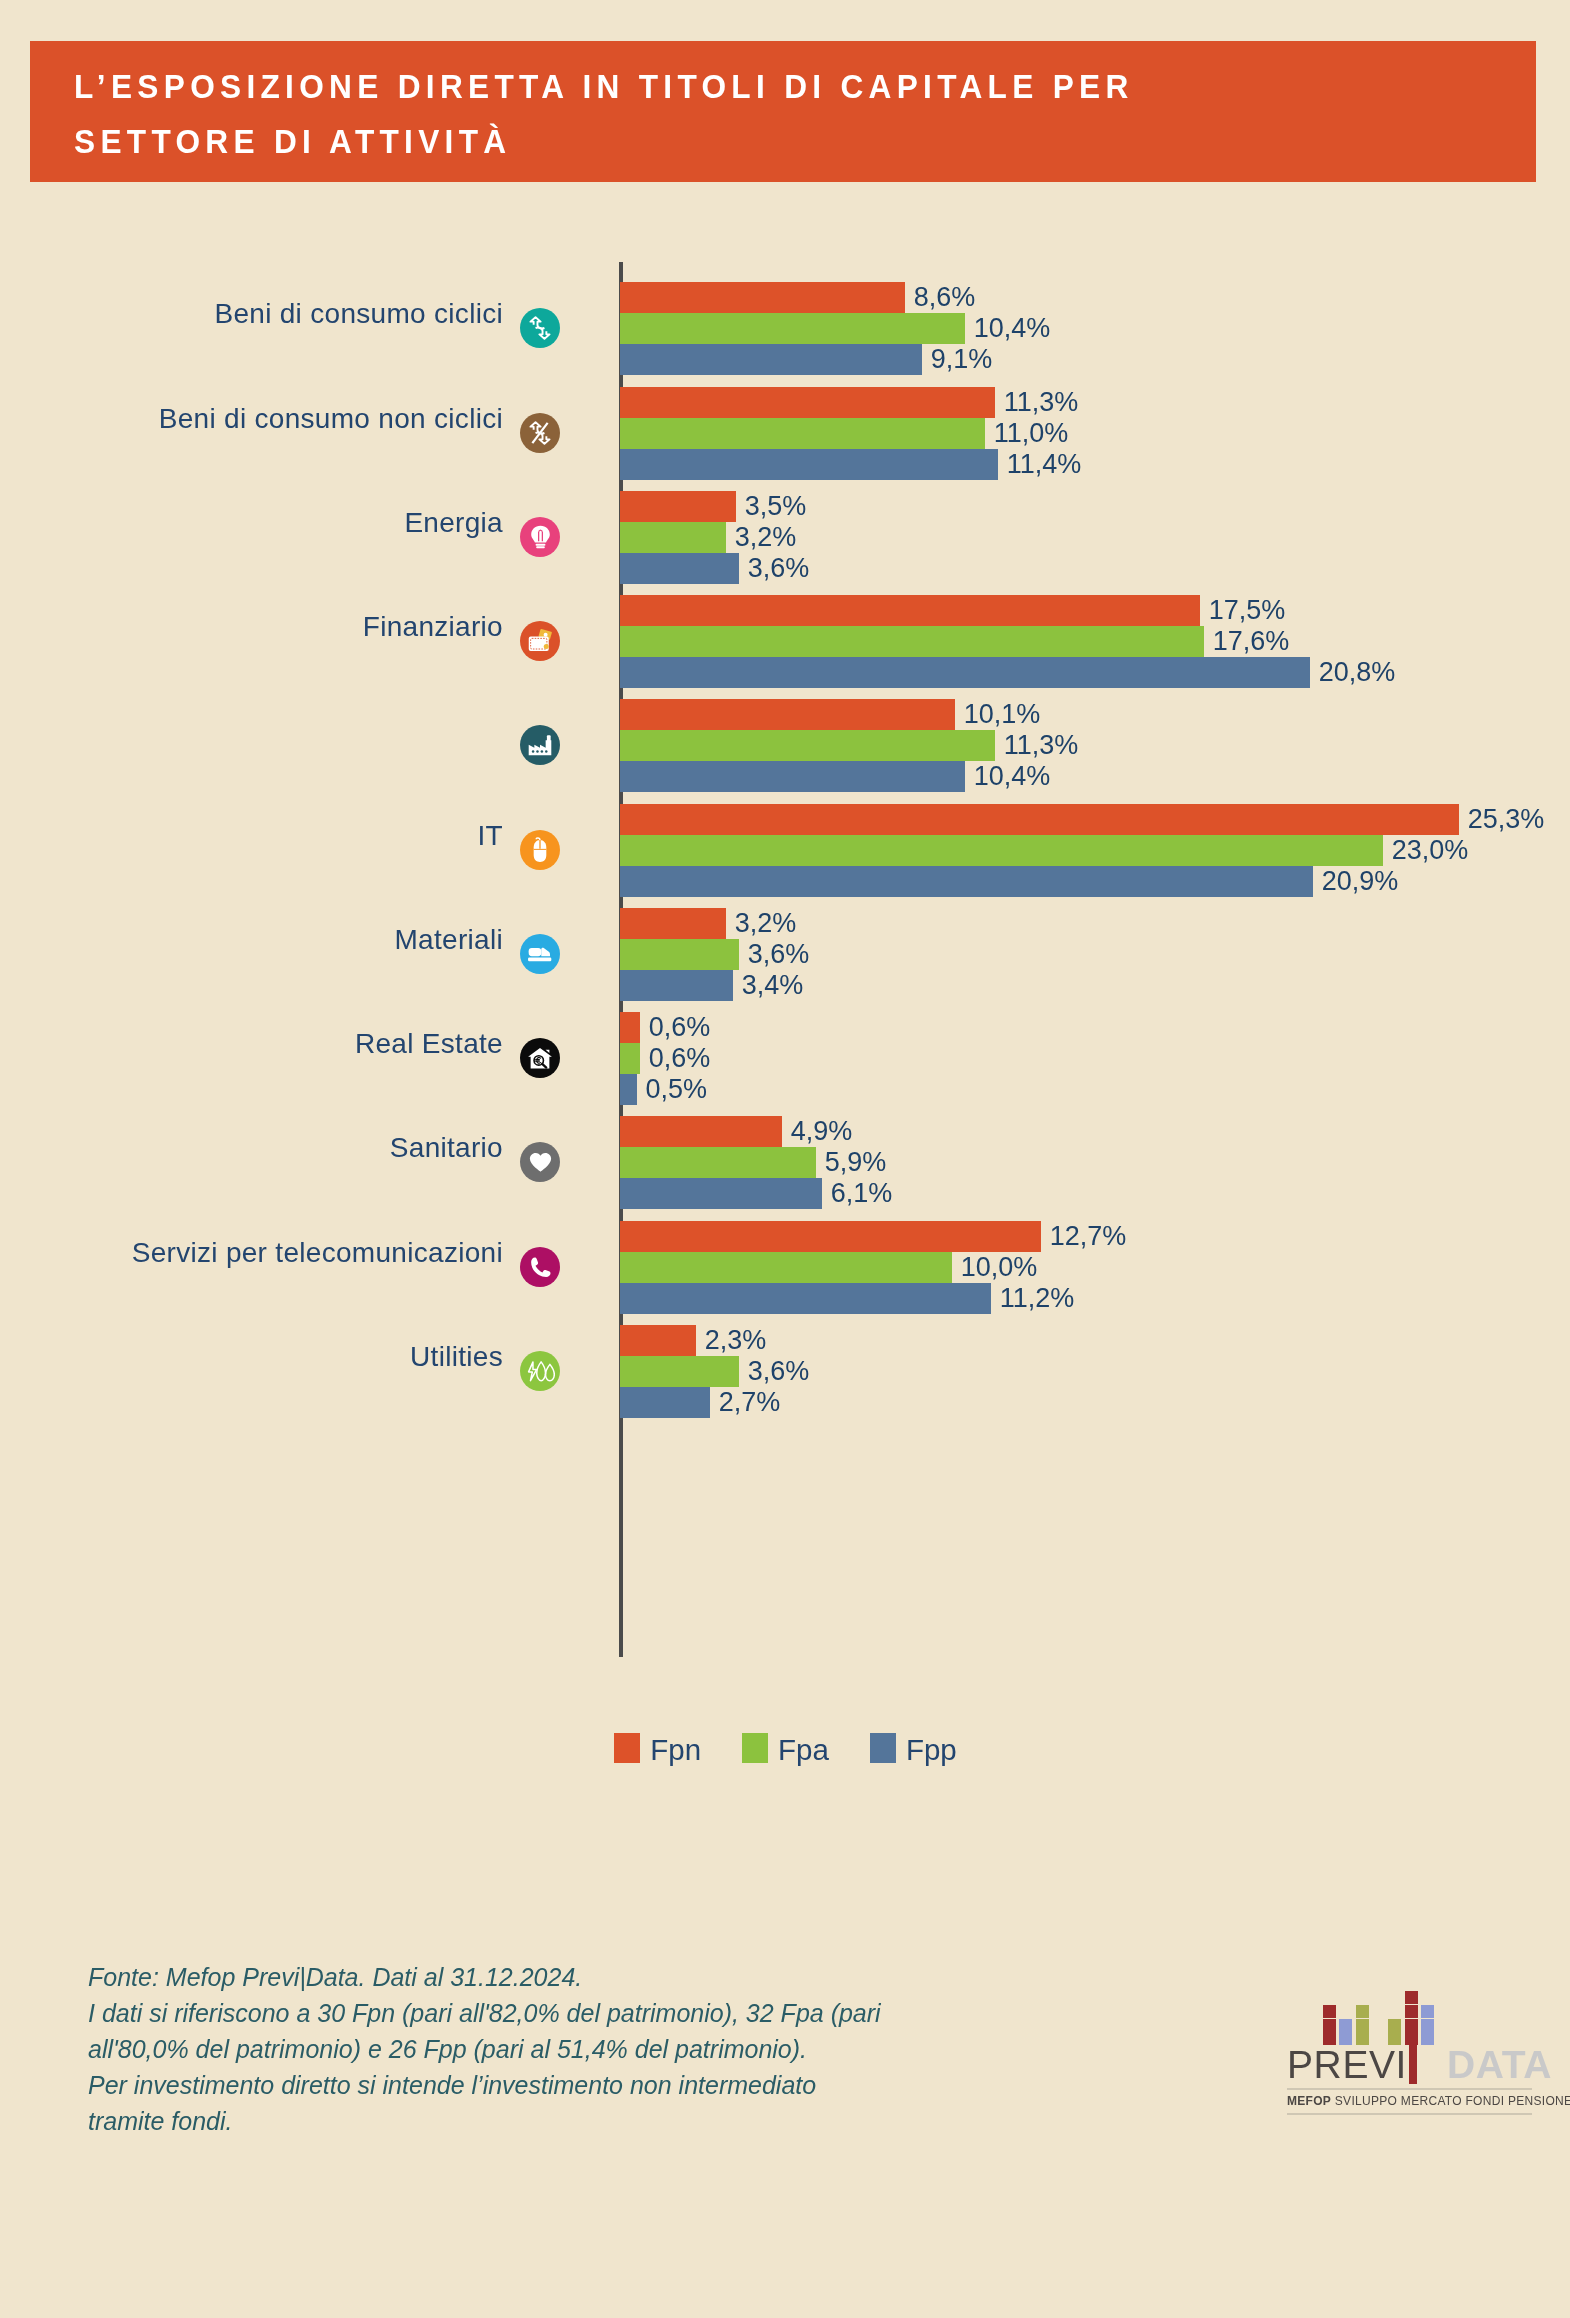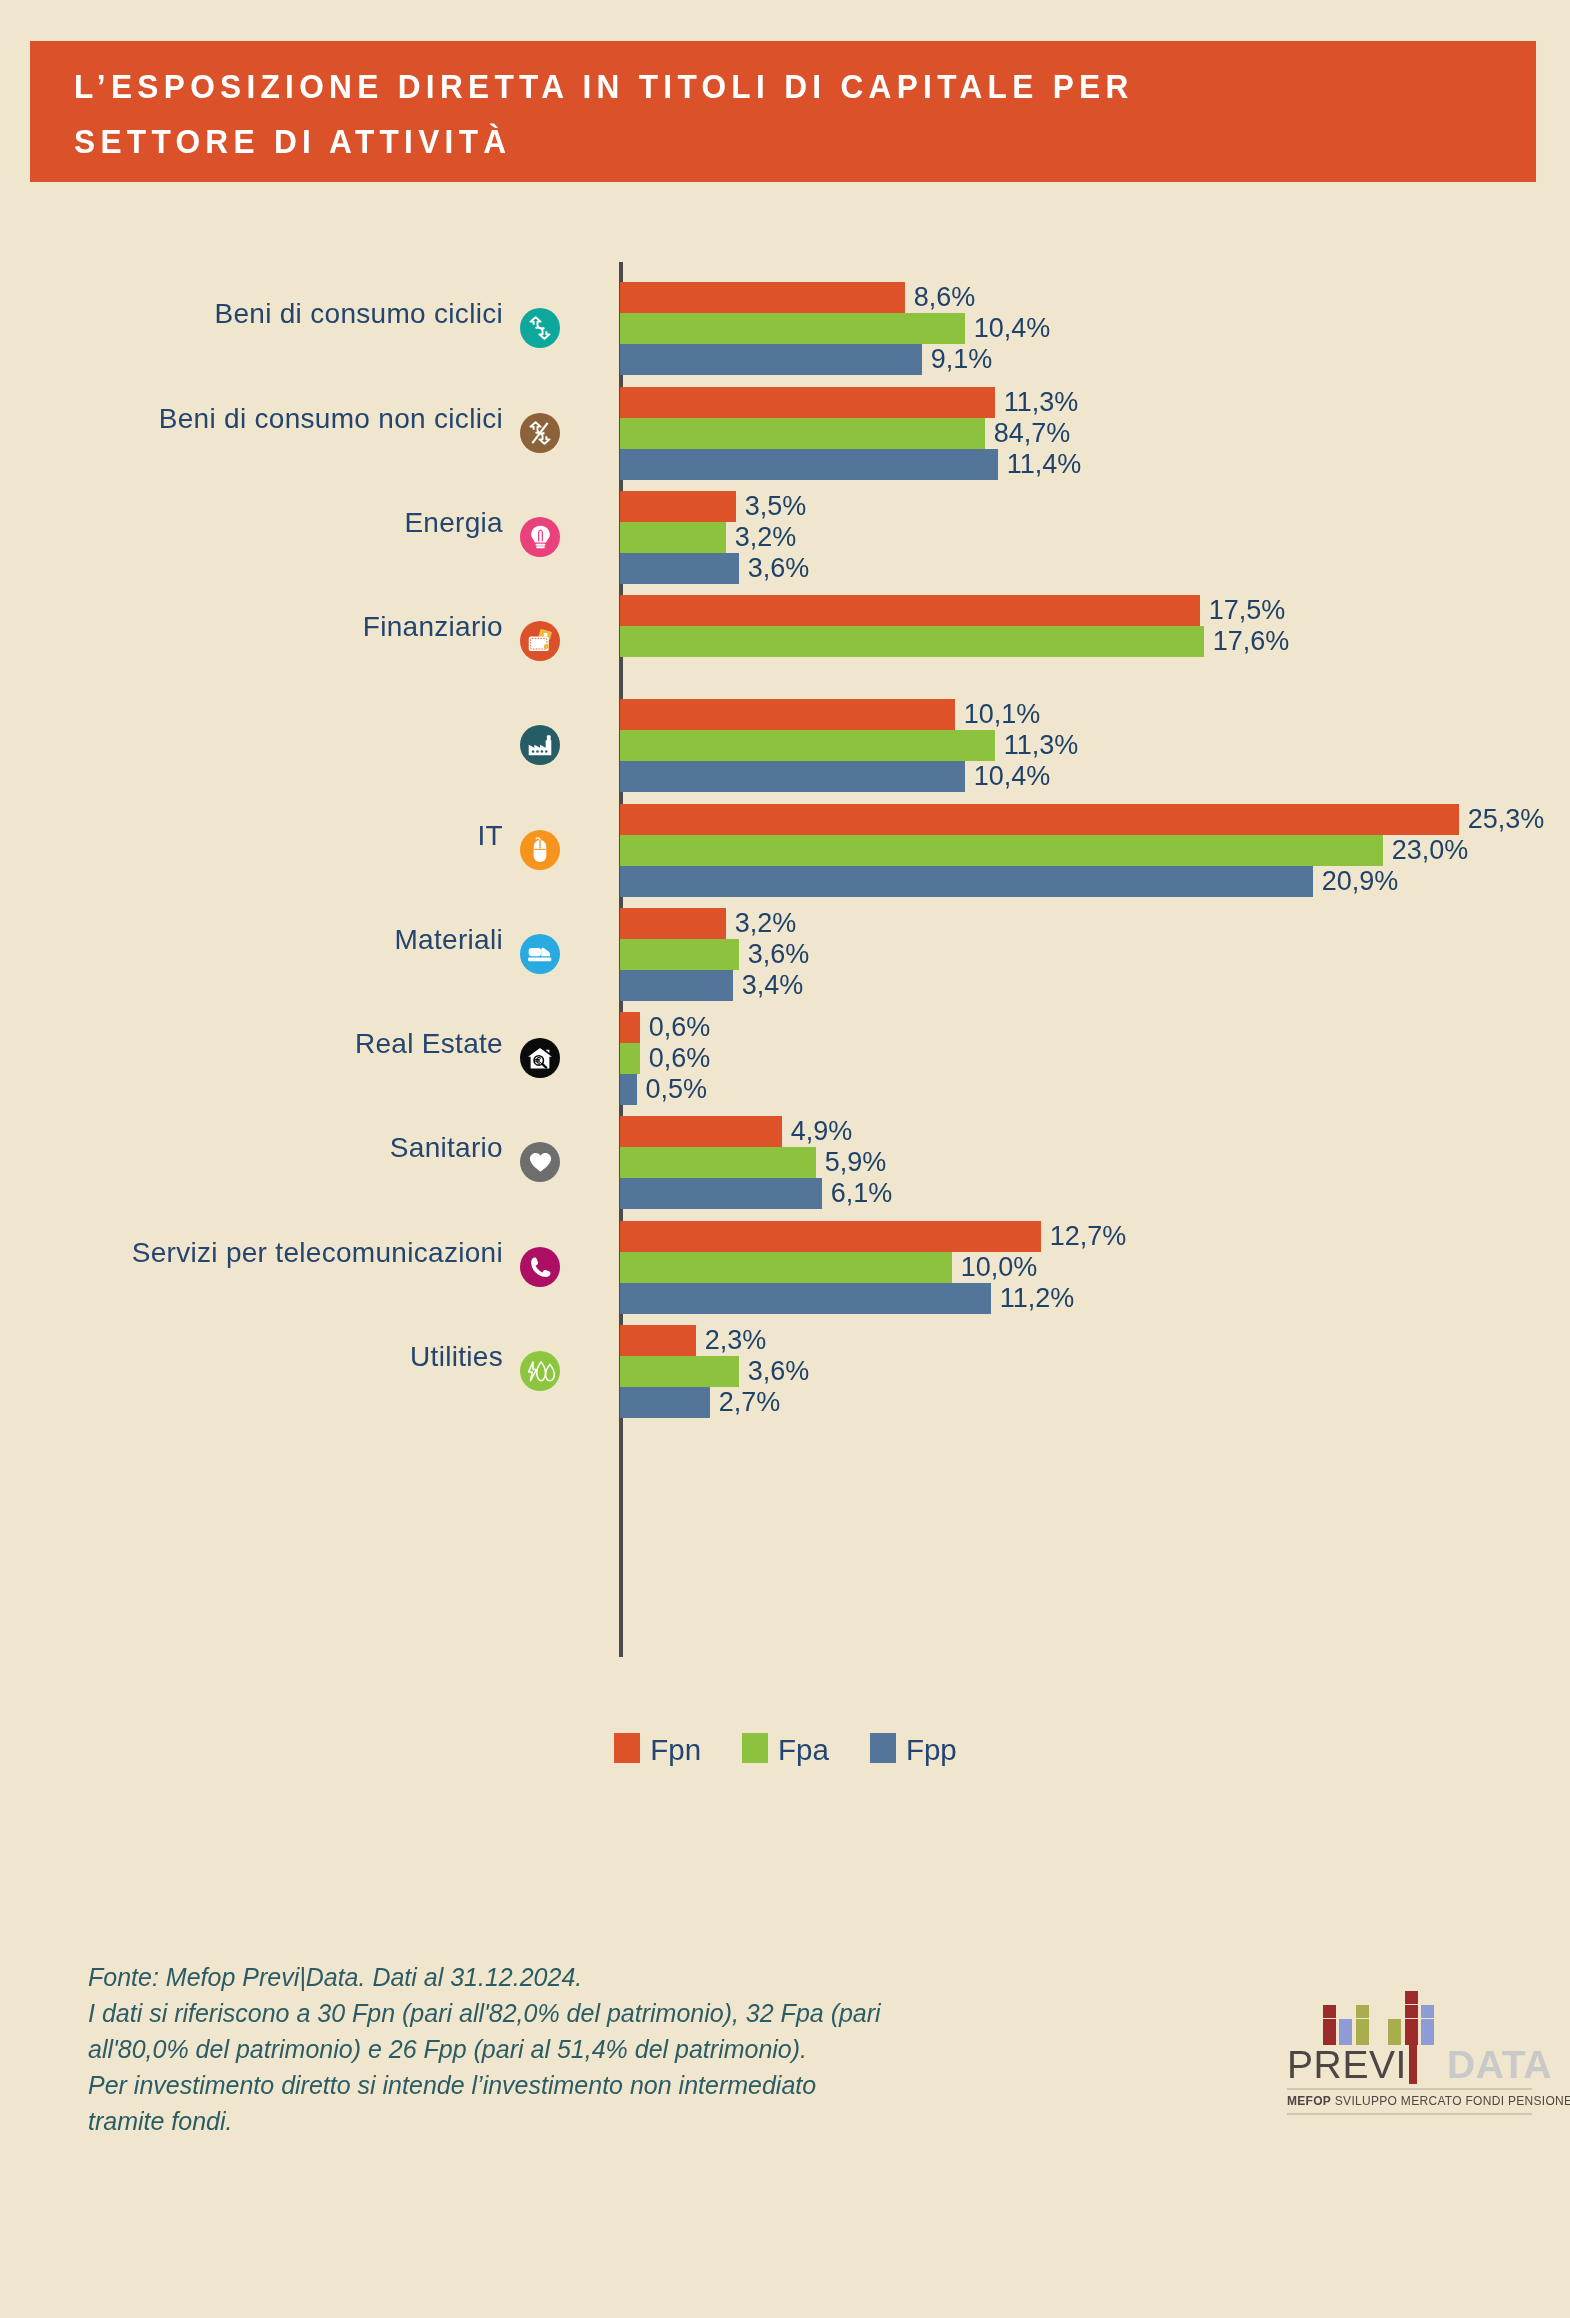--- a/index.html
+++ b/index.html
@@ -253,21 +253,21 @@
             </g>
           </svg>
         </div>
         <div class="bars">
           <div class="bar-row">
             <div class="bar c-fpn" style="width: 375px;"></div>
             <div class="bar-val">11,3%</div>
           </div>
           <div class="bar-row">
             <div class="bar c-fpa" style="width: 365px;"></div>
-            <div class="bar-val">84,7%</div>
+            <div class="bar-val">11,0%</div>
           </div>
           <div class="bar-row">
             <div class="bar c-fpp" style="width: 378px;"></div>
             <div class="bar-val">11,4%</div>
           </div>
         </div>
       </div>
       <div class="cat-group" style="top: 240px;">
         <div class="cat-label">Energia</div>
         <div class="cat-icon" style="background: rgb(232, 65, 124);">
@@ -306,20 +306,24 @@
           </svg>
         </div>
         <div class="bars">
           <div class="bar-row">
             <div class="bar c-fpn" style="width: 580px;"></div>
             <div class="bar-val">17,5%</div>
           </div>
           <div class="bar-row">
             <div class="bar c-fpa" style="width: 584px;"></div>
             <div class="bar-val">17,6%</div>
+          </div>
+          <div class="bar-row">
+            <div class="bar c-fpp" style="width: 690px;"></div>
+            <div class="bar-val">20,8%</div>
           </div>
         </div>
       </div>
       <div class="cat-group" style="top: 448px;">
         <div class="cat-icon" style="background: rgb(37, 92, 102);">
           <svg width="28" height="22.6" viewBox="0 0 44 36">
             <rect x="33" y="2" width="6" height="12" rx="1.5" fill="#fff"></rect>
             <path d="M4 34 L4 17 L13 22 L13 17 L22 22 L22 17 L31 22 L31 10 L40 10 L40 34 Z" fill="#fff"></path>
             <g fill="#255C66">
               <circle cx="11" cy="28" r="2"></circle>

